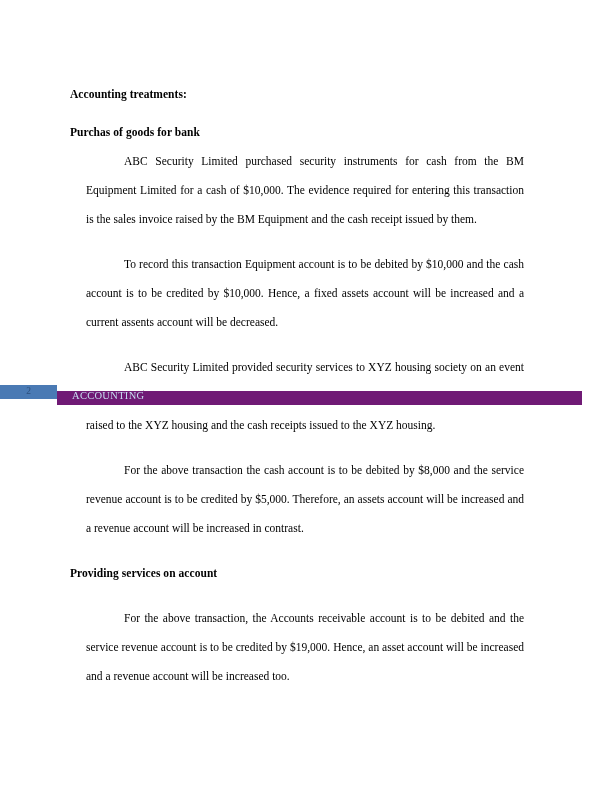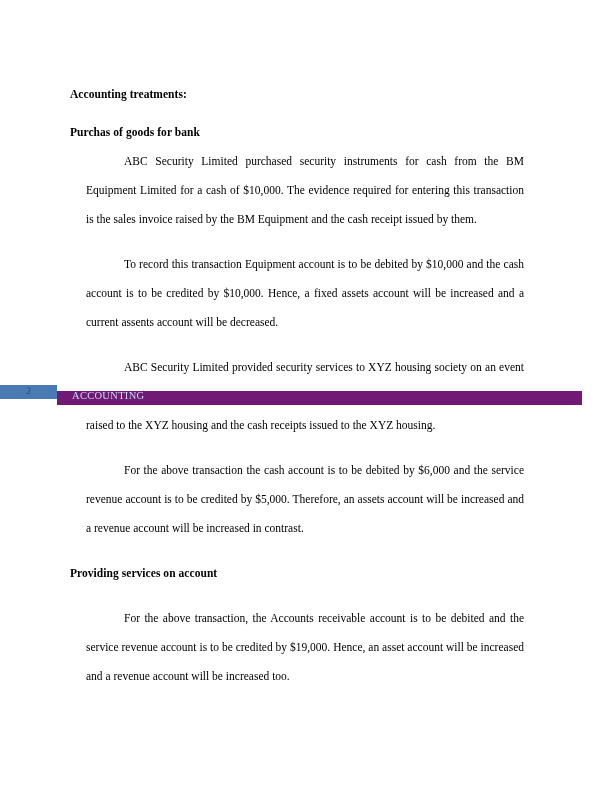--- a/index.html
+++ b/index.html
@@ -116,21 +116,21 @@
 
     <h2 class="heading spaced-top">Purchas of goods for bank</h2>
 
     <p class="para after-heading">ABC Security Limited purchased security instruments for cash from the BM Equipment Limited for a cash of $10,000. The evidence required for entering this transaction is the sales invoice raised by the BM Equipment and the cash receipt issued by them.</p>
 
     <p class="para">To record this transaction Equipment account is to be debited by $10,000 and the cash account is to be credited by $10,000. Hence, a fixed assets account will be increased and a current assents account will be decreased.</p>
 
 
     <p class="para after-heading">ABC Security Limited provided security services to XYZ housing society on an event for cash of $5,000. The source document required for recording the transaction is the invoice raised to the XYZ housing and the cash receipts issued to the XYZ housing.</p>
 
-    <p class="para">For the above transaction the cash account is to be debited by $6,000 and the service revenue account is to be credited by $5,000. Therefore, an assets account will be increased and a revenue account will be increased in contrast.</p>
+    <p class="para">For the above transaction the cash account is to be debited by $8,000 and the service revenue account is to be credited by $5,000. Therefore, an assets account will be increased and a revenue account will be increased in contrast.</p>
 
     <h2 class="heading">Providing services on account</h2>
 
 
     <p class="para">For the above transaction, the Accounts receivable account is to be debited and the service revenue account is to be credited by $19,000. Hence, an asset account will be increased and a revenue account will be increased too.</p>
 
   </div>
 
   <div class="footer-band">
     <div class="band-left">

